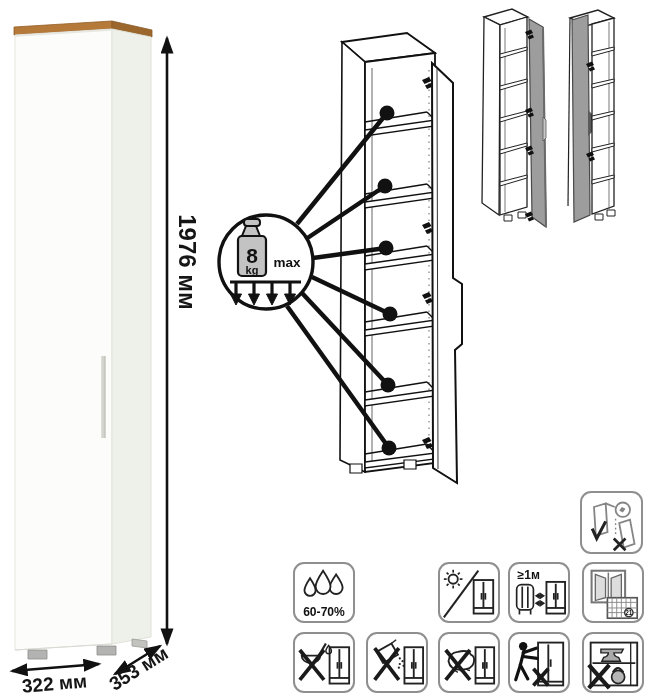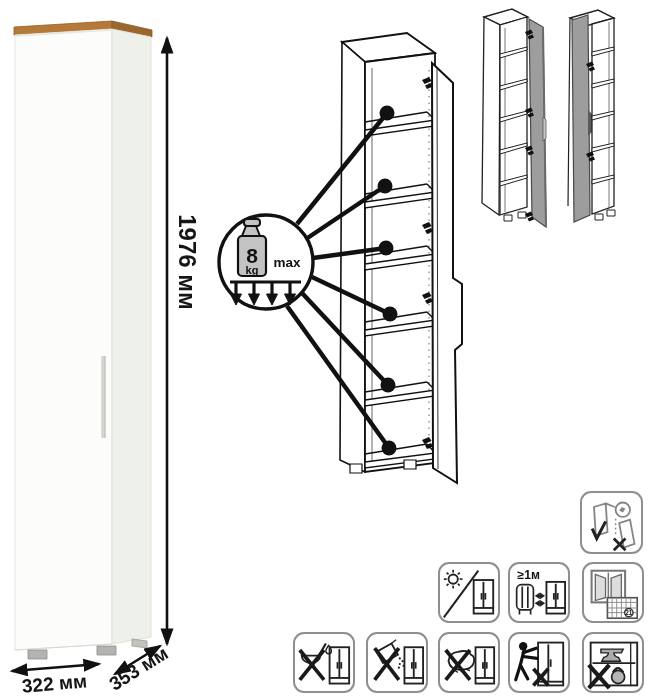--- a/index.html
+++ b/index.html
@@ -197,20 +197,30 @@
       <path d="M8,33 L13,44 L23,25" stroke="#222" stroke-width="3.4" fill="none"></path>
       <line x1="34" y1="22" x2="34" y2="42" stroke="#858585" stroke-width="1.5" stroke-dasharray="2,3"></line>
       <polygon points="38,27 50,23 55,50 43,54" stroke="#858585" fill="#fff" stroke-width="2"></polygon>
       <g stroke="#222" stroke-width="3">
         <line x1="32" y1="44" x2="45" y2="57"></line>
           <line x1="45" y1="44" x2="32" y2="57"></line>
       </g>
     </svg>
   </div>
 
+  <div class="icon-box" style="left:293px;top:562px">
+    <svg width="56" height="54" viewBox="0 0 60 58">
+      <g stroke="#222" stroke-width="2" fill="#fff">
+        <path d="M43,8 q7,10 7,14 a7,7 0 1,1 -14,0 q0,-4 7,-14 z"></path>
+        <path d="M29,4 q8,12 8,17 a8,8 0 1,1 -16,0 q0,-5 8,-17 z"></path>
+        <path d="M15,12 q6,9 6,13 a6,6 0 1,1 -12,0 q0,-4 6,-13 z"></path>
+      </g>
+      <text x="30" y="53" text-anchor="middle" font-size="13" font-weight="bold" fill="#111">60-70%</text>
+    </svg>
+  </div>
 
 
   <div class="icon-box" style="left:438px;top:562px">
     <svg width="56" height="54" viewBox="0 0 60 58">
       <circle cx="13" cy="13" r="5" fill="#fff" stroke="#222" stroke-width="2"></circle>
       <g stroke="#222" stroke-width="1.8">
         <line x1="13" y1="3" x2="13" y2="6"></line>
           <line x1="13" y1="20" x2="13" y2="23"></line>
         <line x1="3" y1="13" x2="6" y2="13"></line>
           <line x1="20" y1="13" x2="23" y2="13"></line>

